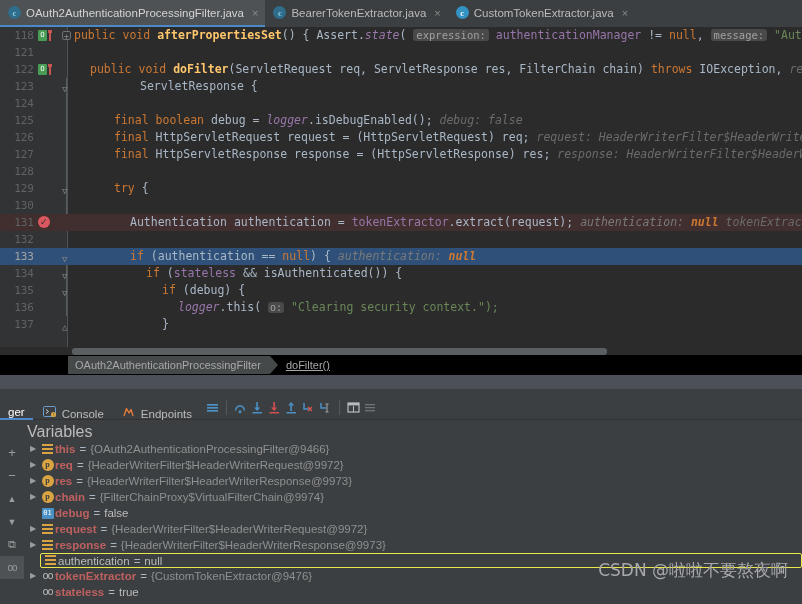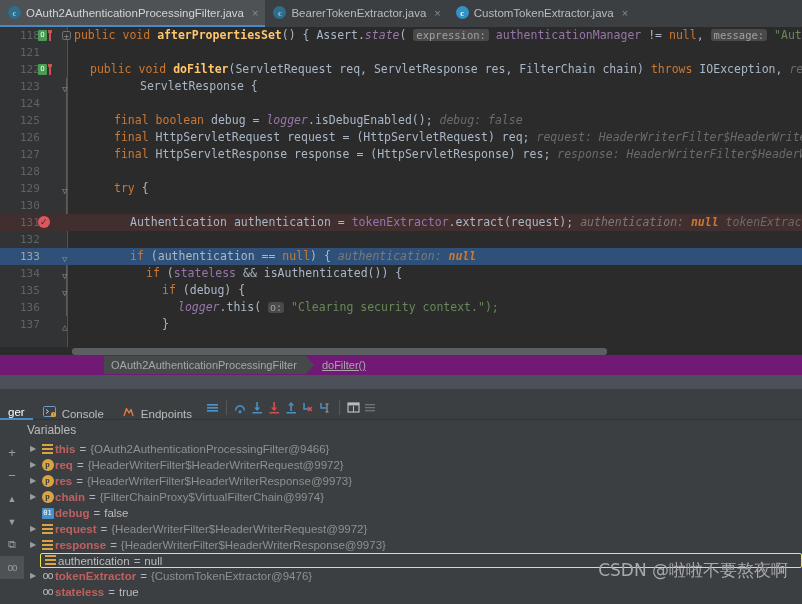--- a/index.html
+++ b/index.html
@@ -46,21 +46,21 @@
     position: absolute; left: 67px; top: 0; width: 1px; height: 328px;
     background: #4e5254;
   }
   .row {
     position: relative; height: 17px; line-height: 17px;
     font-family: "DejaVu Sans Mono", monospace; font-size: 11.5px;
     white-space: nowrap;
   }
   .row .ln {
     position: absolute; left: 0; top: 0; width: 34px;
-    text-align: left; color: #606366; font-size: 11px; margin-left: 20px;
+    text-align: right; color: #606366; font-size: 11px;
   }
   .row.cur .ln { color: #a4a3a3; }
   .row .bpmark { position: absolute; left: 38px; top: 2px; width: 13px; height: 13px; }
   .row .code { position: absolute; left: 74px; top: 0; }
   .row.hl-exec { background: #2f5179; }
   .row.hl-exec .code { color: #ffffff; }
   .row.bp-line { background: #412e2e; }
 
   
   .fold {
@@ -124,22 +124,22 @@
     background: #5c5f61; border-radius: 3px;
   }
   .hscroll-track {
     position: absolute; left: 0; bottom: 0; width: 802px; height: 8px;
     background: #2b2b2b;
   }
 
   
   .breadcrumb {
     position: absolute; left: 0; top: 355px; width: 802px; height: 20px;
-    background: #701a75; display: flex; align-items: center;
-    padding-left: 104px;
+    background: #000000; display: flex; align-items: center;
+    padding-left: 68px;
   }
   .crumb {
     font-size: 11px; color: #a7a7a7; padding: 0 9px 0 7px;
     height: 18px; line-height: 18px; position: relative; background: #45494a;
   }
   .crumb.c1::after {
     content: ""; position: absolute; right: -8px; top: 0;
     border-top: 9px solid transparent; border-bottom: 9px solid transparent;
     border-left: 8px solid #45494a;
   }
@@ -173,21 +173,21 @@
     align-items: center; justify-content: center;
   }
 
   
   .varshdr {
     position: absolute; left: 0; top: 420px; width: 802px; height: 21px;
     background: #3c3f41;
   }
   .varshdr .lbl {
     position: absolute; left: 27px; top: 3px;
-    font-size: 12px; color: #bbbbbb;
+    font-size: 16px; color: #bbbbbb;
   }
 
   
   .varpanel {
     position: absolute; left: 0; top: 441px; width: 802px; height: 163px;
     background: #3c3f41;
   }
   .vtoolbar {
     position: absolute; left: 0; top: 0; width: 24px; height: 163px;
     background: #3c3f41;

